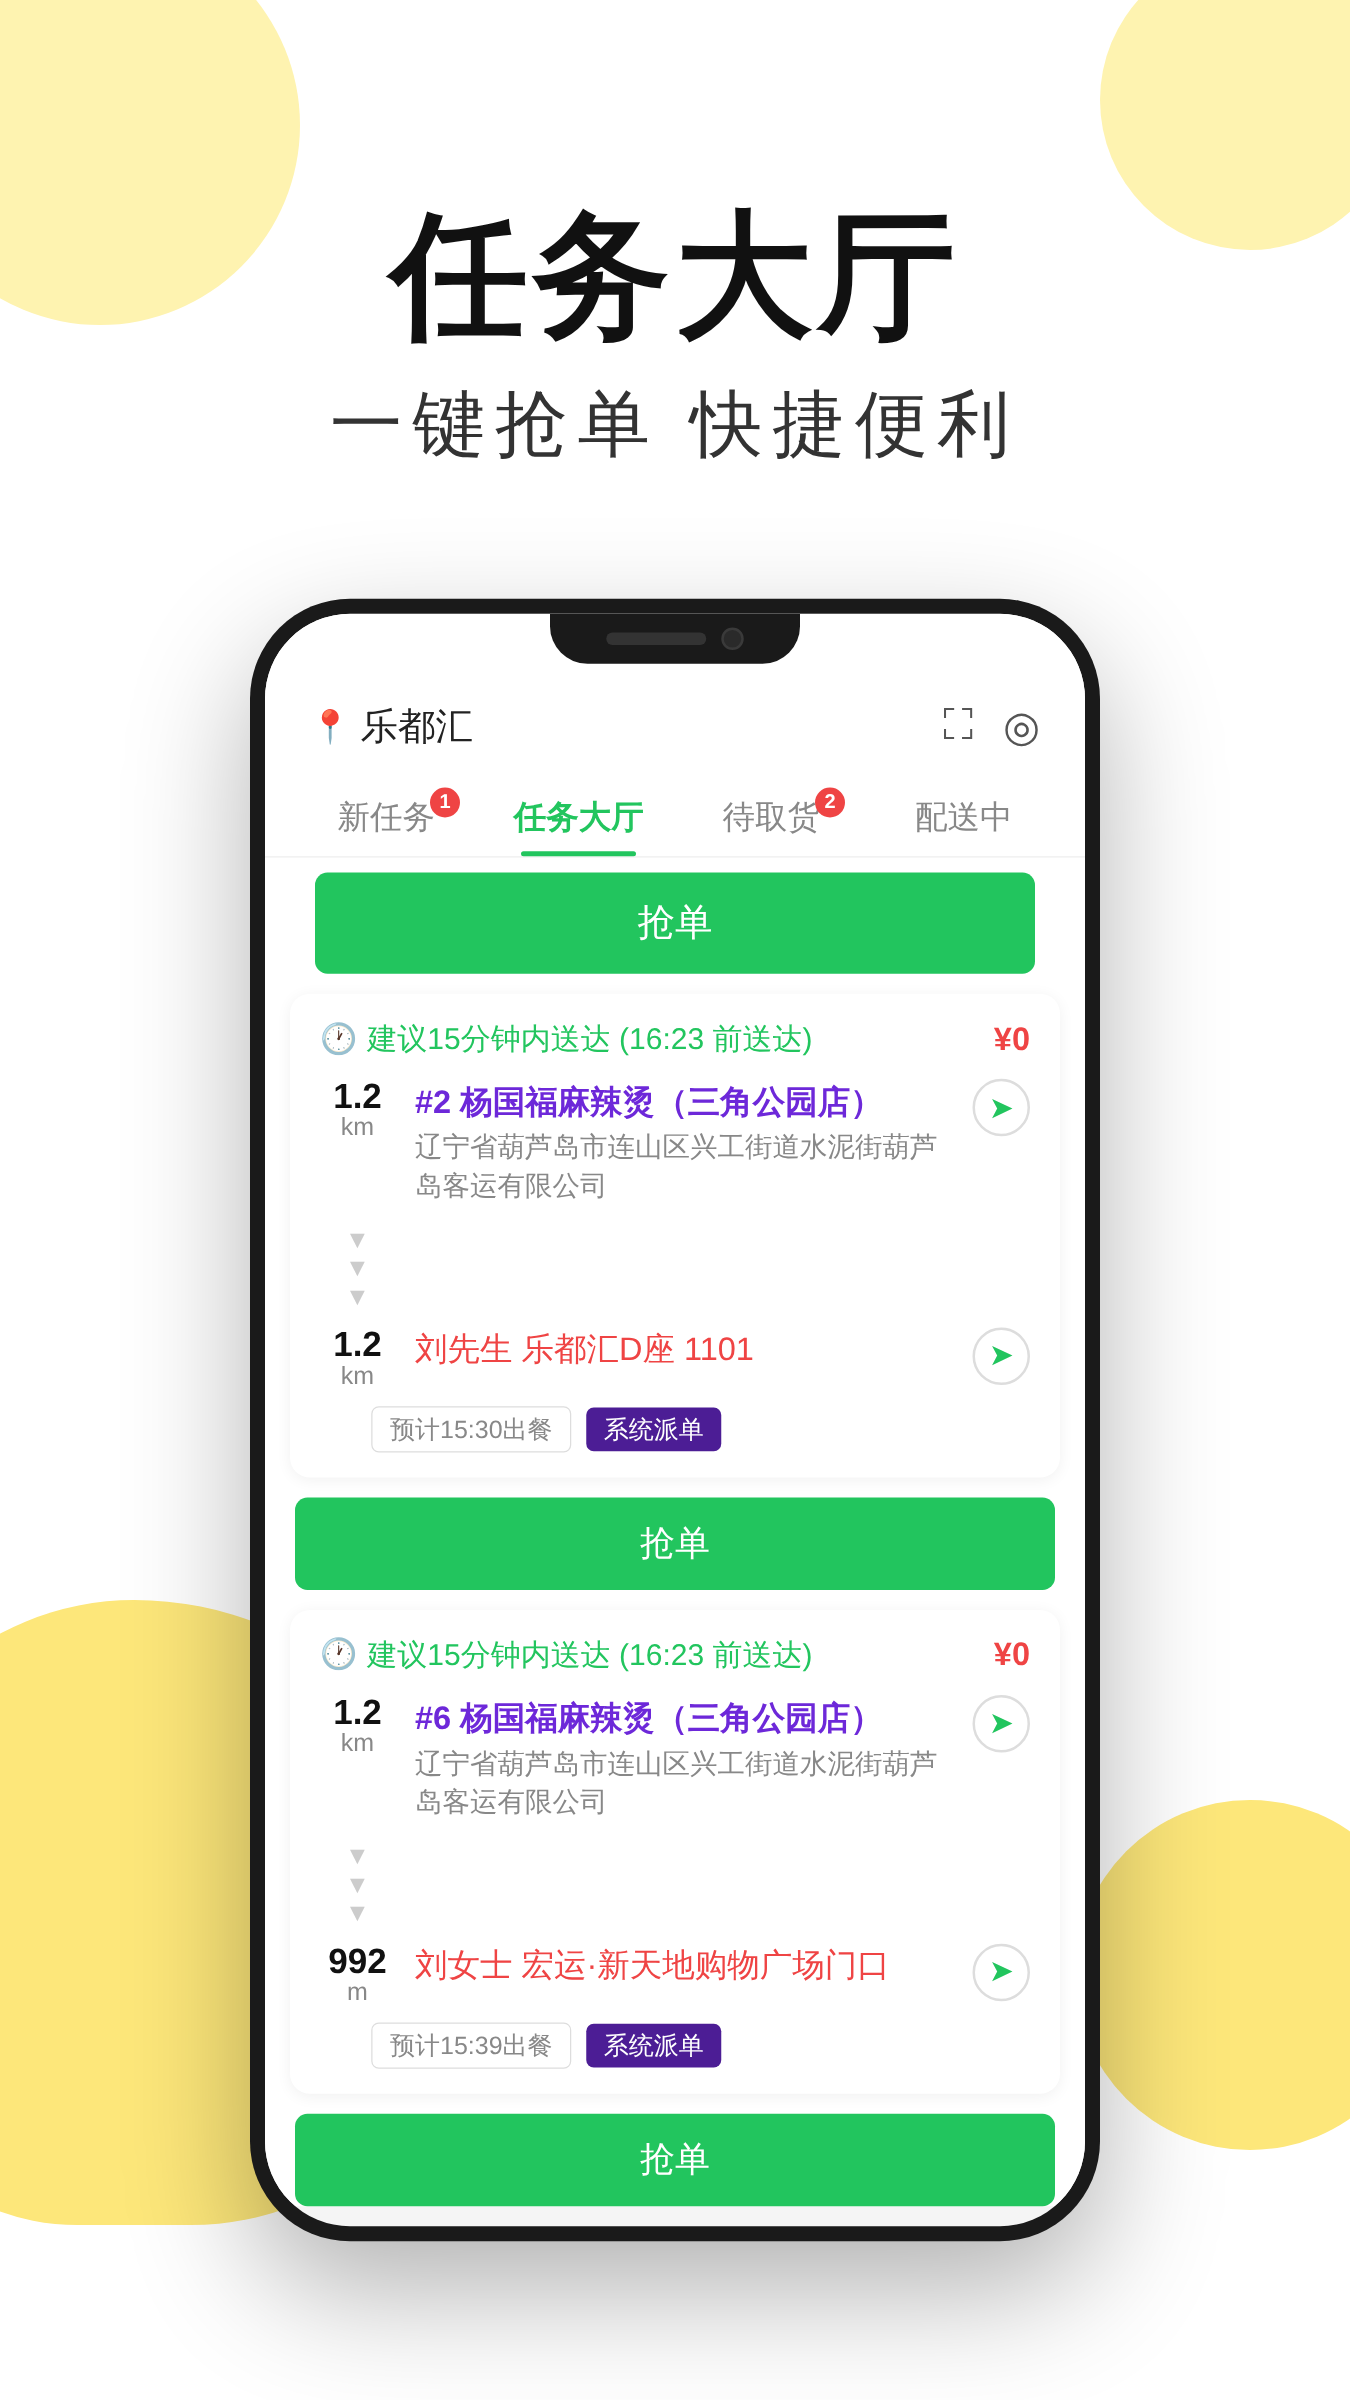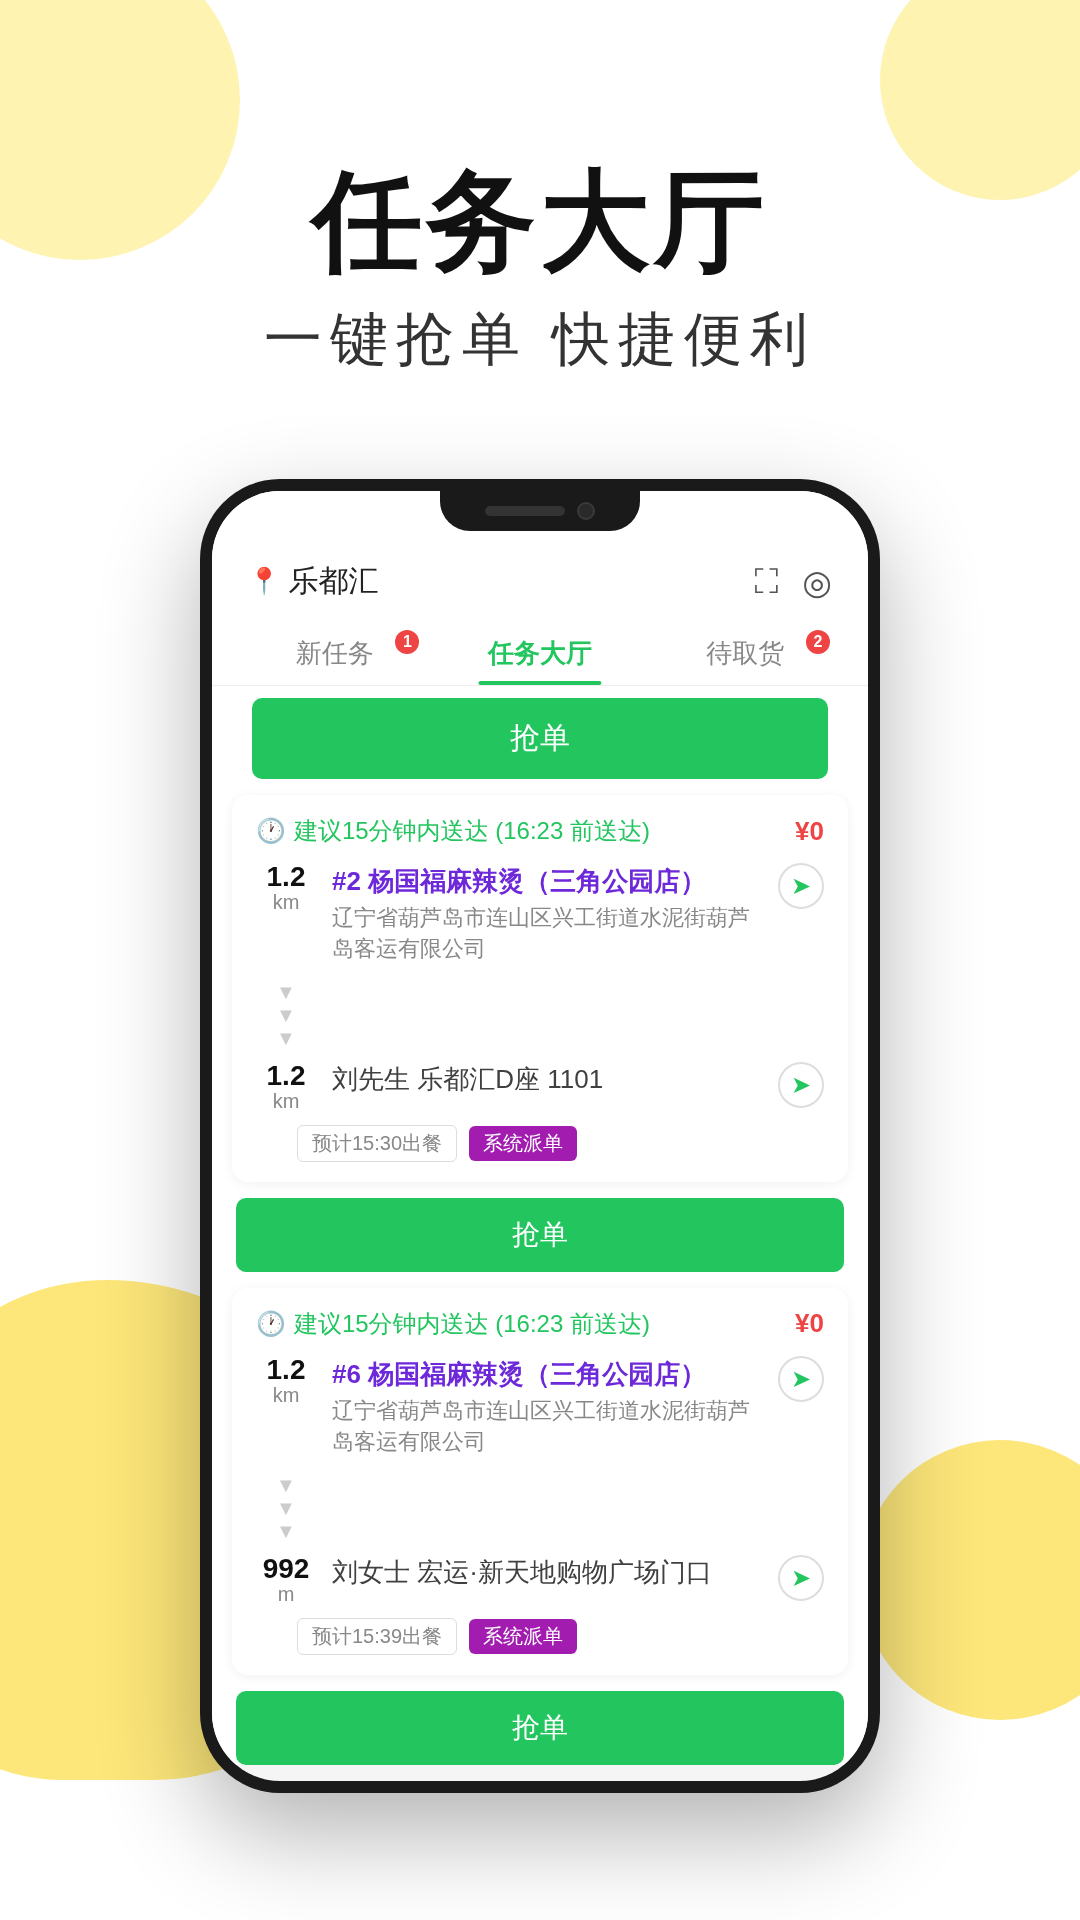--- a/index.html
+++ b/index.html
@@ -306,21 +306,21 @@
     .order-addr {
       font-size: 22px;
       color: #888;
       margin-top: 4px;
       line-height: 1.4;
     }
 
     .order-deliver {
       font-size: 26px;
       font-weight: 500;
-      color: #404040;
+      color: #ef4444;
     }
 
     .nav-icon {
       width: 46px;
       height: 46px;
       border: 2px solid #ddd;
       border-radius: 50%;
       display: flex;
       align-items: center;
       justify-content: center;
@@ -347,21 +347,21 @@
 
     .tag-outline {
       border: 1px solid #ddd;
       color: #888;
       font-size: 20px;
       padding: 4px 14px;
       border-radius: 6px;
     }
 
     .tag-filled {
-      background: #a21caf;
+      background: #4c1d95;
       color: white;
       font-size: 20px;
       padding: 4px 14px;
       border-radius: 6px;
     }
 
     .grab-btn {
       background: #22c55e;
       color: white;
       text-align: center;
@@ -412,20 +412,23 @@
             <span>新任务</span>
             <span class="tab-badge">1</span>
           </div>
           <div class="tab-item active">
             <span>任务大厅</span>
           </div>
           <div class="tab-item" style="position:relative;">
             <span>待取货</span>
             <span class="tab-badge">2</span>
           </div>
+          <div class="tab-item">
+            <span>配送中</span>
+          </div>
         </div>
 
         <div style="margin: 12px 20px 0;">
           <div class="grab-btn-top">抢单</div>
         </div>
 
         <div class="order-card">
           <div class="order-header">
             <div class="order-time">
               <span>🕐</span>

